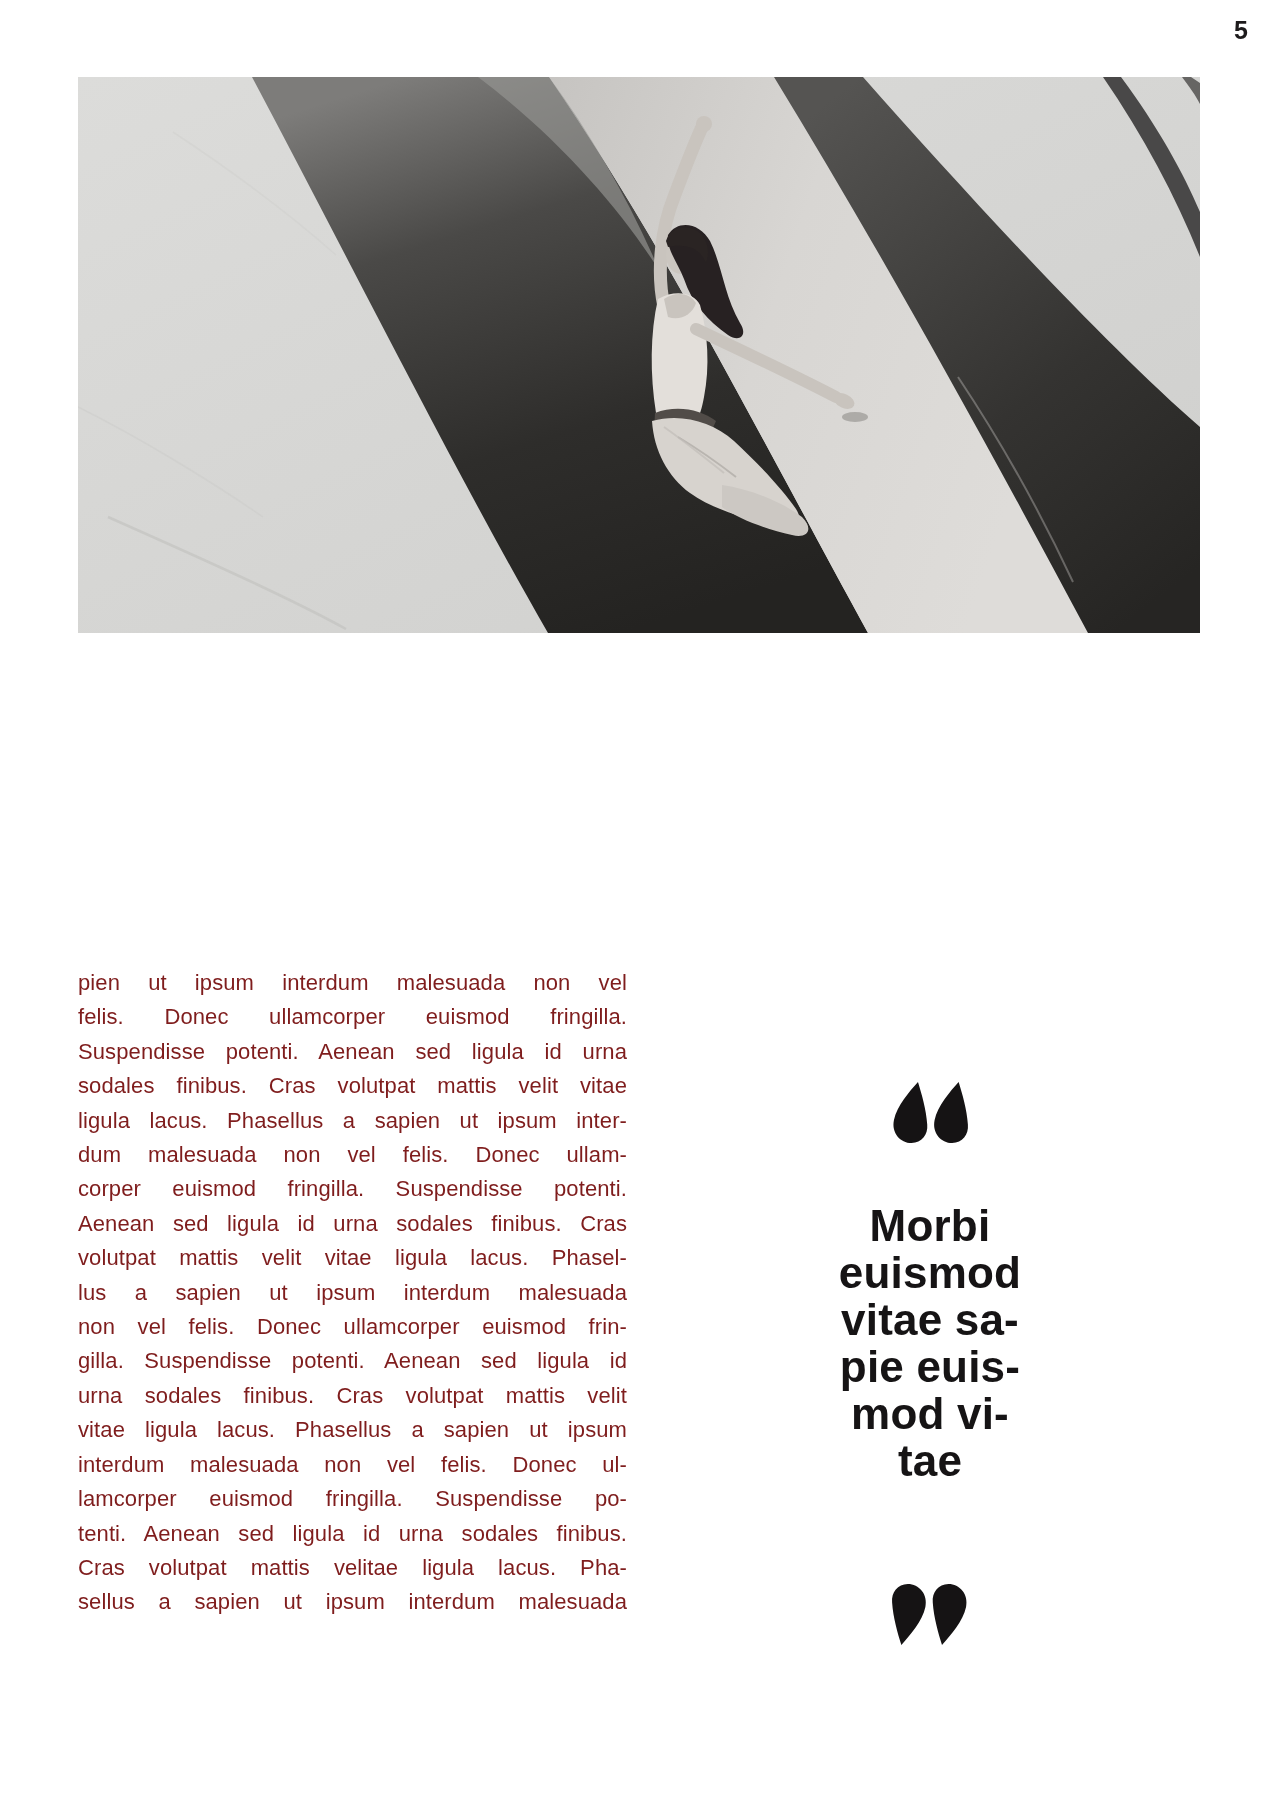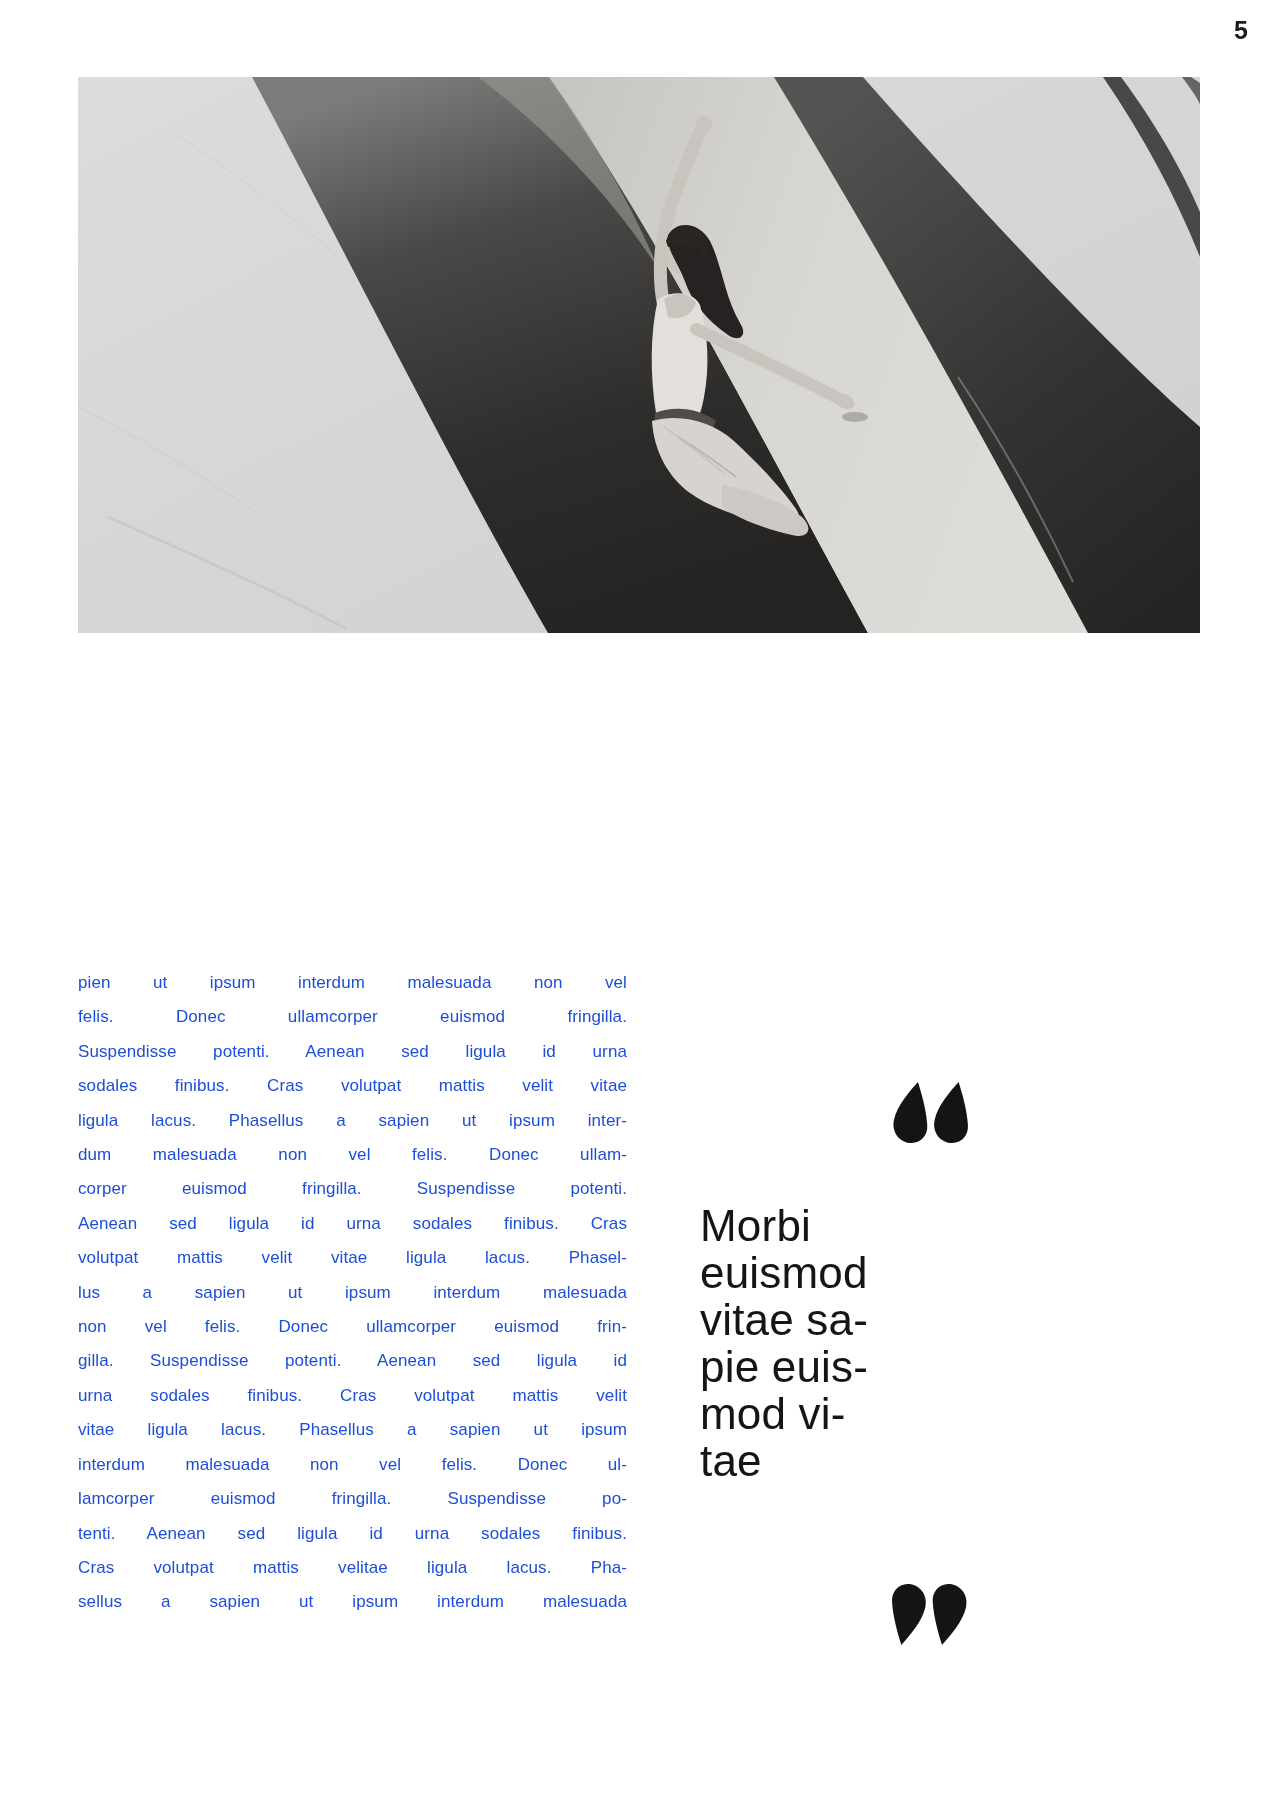--- a/index.html
+++ b/index.html
@@ -21,43 +21,44 @@
     position:absolute;
     margin:0;
     left:78px;top:77px;width:1122px;height:556px;
     background:#d6d4d1;
     overflow:hidden;
   }
   .hero-photo svg{display:block;width:100%;height:100%;}
   .article-body{
     position:absolute;
     left:78px;top:966px;width:549px;
-    font-size:17px;
+    font-size:22px;
     line-height:34.4px;
-    color:#1d4ed8;
+    color:#7f1d1d;
     white-space:pre-line;
     text-align:justify;
     text-align-last:justify;
     -moz-text-align-last:justify;
     letter-spacing:0.1px;
   }
   .quote-open,.quote-close{
     position:absolute;
     left:700px;width:460px;
     display:flex;justify-content:center;
   }
   .quote-open{top:1082px;}
   .quote-close{top:1584px;}
   .quote-open svg,.quote-close svg{width:78px;height:61px;}
   .pull-quote-text{
     position:absolute;
     left:700px;top:1202px;width:460px;
     font-size:44px;line-height:47px;
-    font-weight:400;
+    font-weight:700;
     color:#161415;
+    text-align:center;
     white-space:pre-line;
     letter-spacing:0.2px;
   }
 </style>
 </head>
 <body>
 
 <div class="page">
 
   <div class="page-number">5</div>

